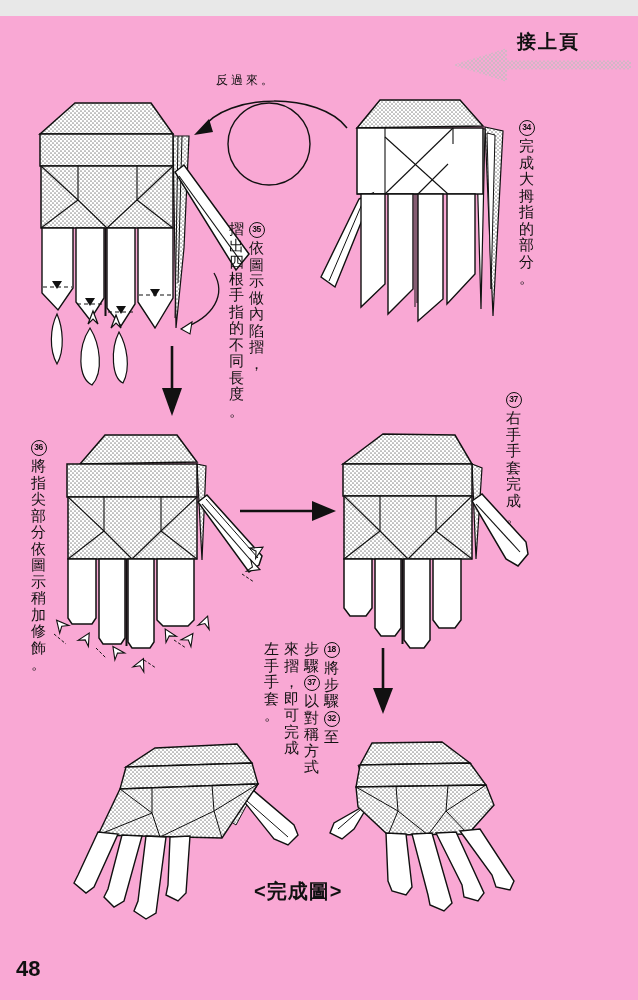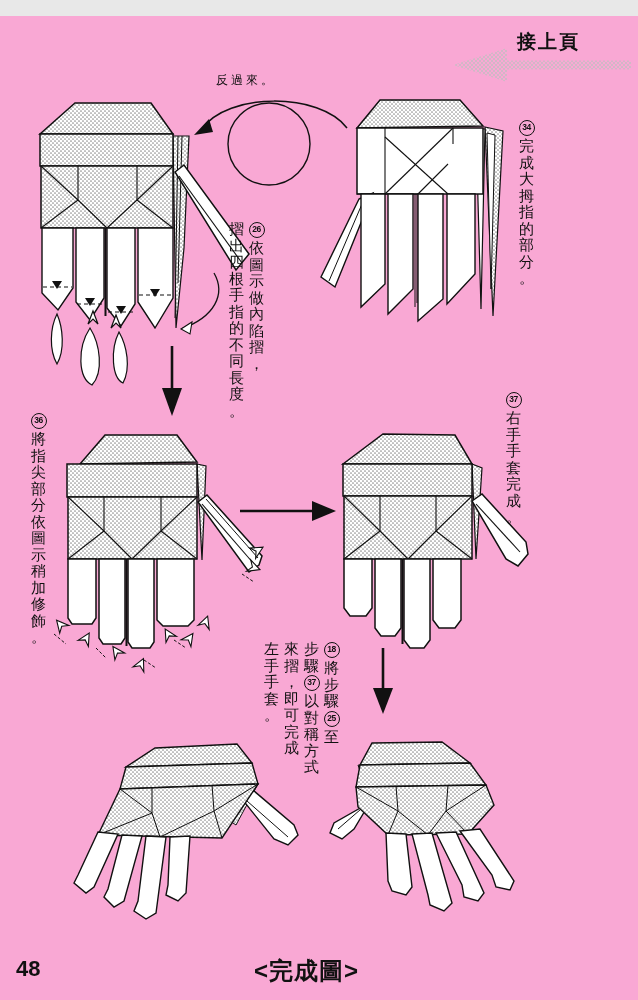--- a/index.html
+++ b/index.html
@@ -5,21 +5,21 @@
   html,body{margin:0;padding:0;background:#e8e8e8;}
   .page{
     position:relative;width:638px;height:1000px;margin:16px auto;
     background:#f9a8d4;overflow:hidden;
     font-family:Liberation Sans, sans-serif;color:#111;
   }
   .abs{position:absolute;}
   .hlabel{white-space:nowrap;}
   .continued{left:517px;top:13px;font-size:19px;font-weight:600;letter-spacing:2px;}
   .flip{left:216px;top:56px;font-size:12px;letter-spacing:3px;}
-  .finished{left:254px;top:939px;font-size:24px;font-weight:600;letter-spacing:1px;}
+  .finished{left:254px;top:862px;font-size:20px;font-weight:600;letter-spacing:1px;}
   .pagenum{left:16px;top:940px;font-size:22px;font-weight:800;}
   
   .vnote{display:flex;flex-direction:row-reverse;gap:3px;}
   .vcol{display:flex;flex-direction:column;align-items:center;width:17px;}
   .vchar{font-size:15px;line-height:16.5px;height:16.5px;width:17px;text-align:center;}
   .circled-num{
     width:14px;height:14px;border:1.6px solid #111;border-radius:50%;
     font-size:8.5px;line-height:13px;font-weight:bold;text-align:center;
     margin:1px 0 2px 0;flex:none;letter-spacing:-0.5px;
   }
@@ -307,21 +307,21 @@
         <span class="vchar">拇</span>
         <span class="vchar">指</span>
         <span class="vchar">的</span>
         <span class="vchar">部</span>
         <span class="vchar">分</span>
         <span class="vchar">。</span>
       </div>
     </div>
   <div class="abs vnote" style="left:228px;top:205px">
       <div class="vcol">
-        <span class="circled-num">26</span>
+        <span class="circled-num">35</span>
         <span class="vchar">依</span>
         <span class="vchar">圖</span>
         <span class="vchar">示</span>
         <span class="vchar">做</span>
         <span class="vchar">內</span>
         <span class="vchar">陷</span>
         <span class="vchar">摺</span>
         <span class="vchar">，</span>
       </div>
       <div class="vcol">
@@ -332,21 +332,21 @@
         <span class="vchar">手</span>
         <span class="vchar">指</span>
         <span class="vchar">的</span>
         <span class="vchar">不</span>
         <span class="vchar">同</span>
         <span class="vchar">長</span>
         <span class="vchar">度</span>
         <span class="vchar">。</span>
       </div>
     </div>
-  <div class="abs vnote" style="left:30px;top:396px">
+  <div class="abs vnote" style="left:30px;top:423px">
       <div class="vcol">
         <span class="circled-num">36</span>
         <span class="vchar">將</span>
         <span class="vchar">指</span>
         <span class="vchar">尖</span>
         <span class="vchar">部</span>
         <span class="vchar">分</span>
         <span class="vchar">依</span>
         <span class="vchar">圖</span>
         <span class="vchar">示</span>
@@ -368,21 +368,21 @@
         <span class="vchar">成</span>
         <span class="vchar">。</span>
       </div>
     </div>
   <div class="abs vnote" style="left:263px;top:625px">
       <div class="vcol">
         <span class="circled-num">18</span>
         <span class="vchar">將</span>
         <span class="vchar">步</span>
         <span class="vchar">驟</span>
-        <span class="circled-num">25</span>
+        <span class="circled-num">32</span>
         <span class="vchar">至</span>
       </div>
       <div class="vcol">
         <span class="vchar">步</span>
         <span class="vchar">驟</span>
         <span class="circled-num">37</span>
         <span class="vchar">以</span>
         <span class="vchar">對</span>
         <span class="vchar">稱</span>
         <span class="vchar">方</span>

